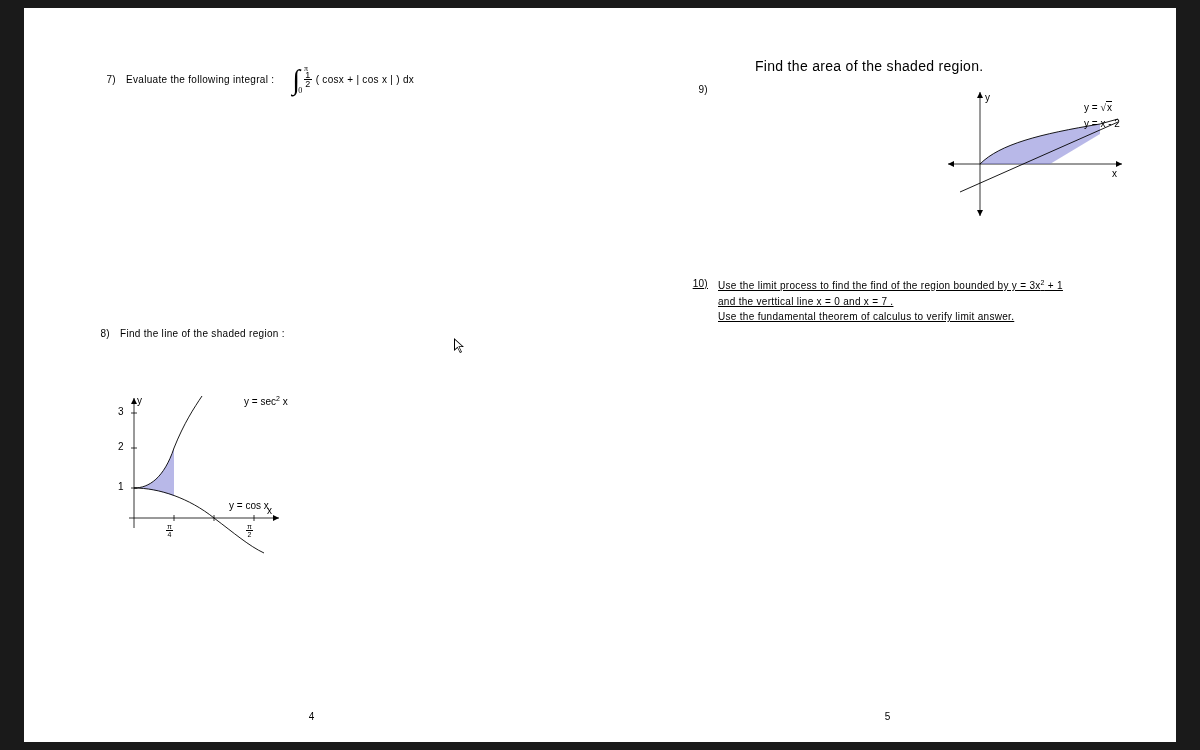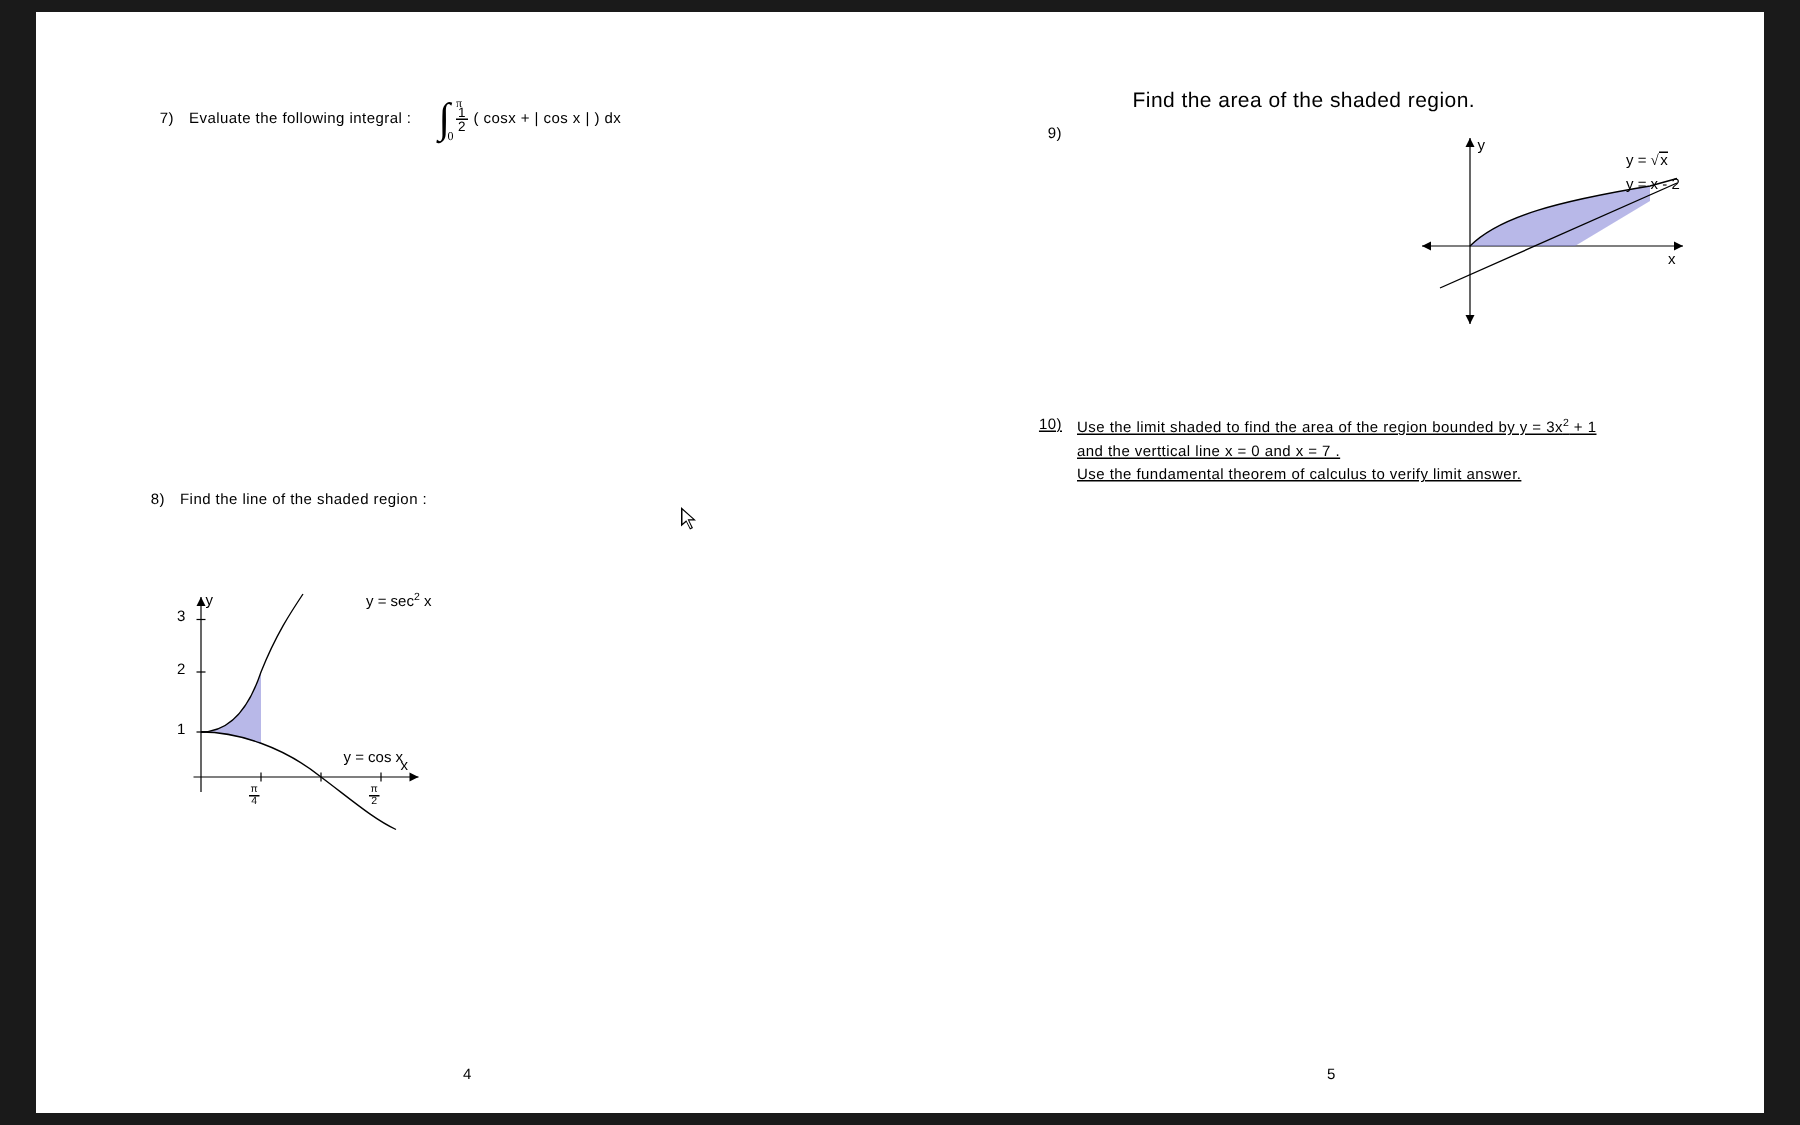--- a/index.html
+++ b/index.html
@@ -199,21 +199,21 @@
     </div>
 
     <span class="eq-label" style="left:484px; top:94px;">
       <span>y  =  </span><span style="font-family:'Times New Roman',serif;">√</span><span class="sqrt">x</span>
     </span>
     <span class="eq-label" style="left:472px; top:110px;margin-left:12px;">y  =  x - 2</span>
 
     <div class="problem" style="left:88px; top:270px; width:460px;text-decoration:underline;">
       <span class="num">10)</span>
       <span class="text">
-        <span>Use  the  limit  shaded  to  find  the  area  of  the  region  bounded  by   y = 3x</span><span class="sup">2</span><span> + 1</span><br>
+        <span>Use  the  limit  process  to  find  the  find  of  the  region  bounded  by   y = 3x</span><span class="sup">2</span><span> + 1</span><br>
         <span>and  the  verttical  line  x = 0   and   x = 7 .</span><br>
         <span>Use  the  fundamental  theorem  of  calculus  to  verify  limit  answer.</span>
       </span>
     </div>
 
     <div class="page-num">5</div>
   </div>
 
 </div>
 

